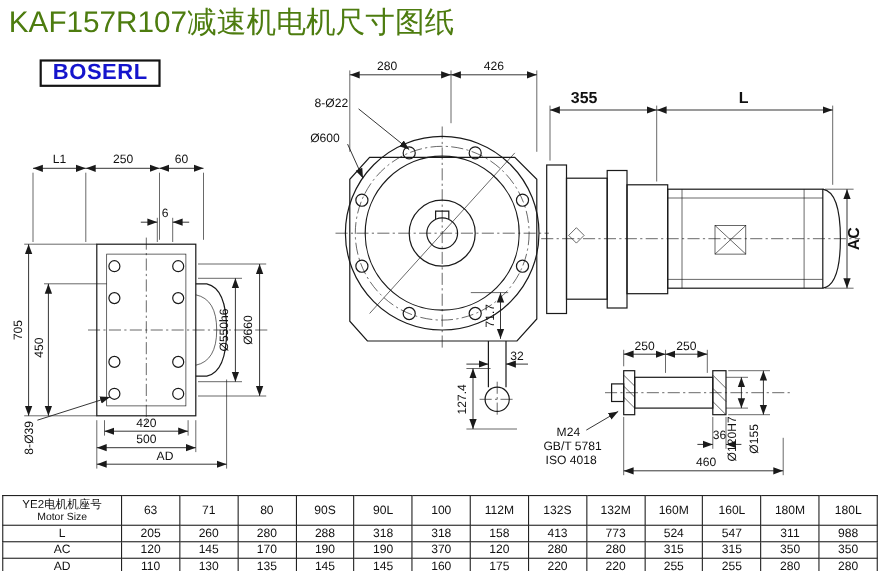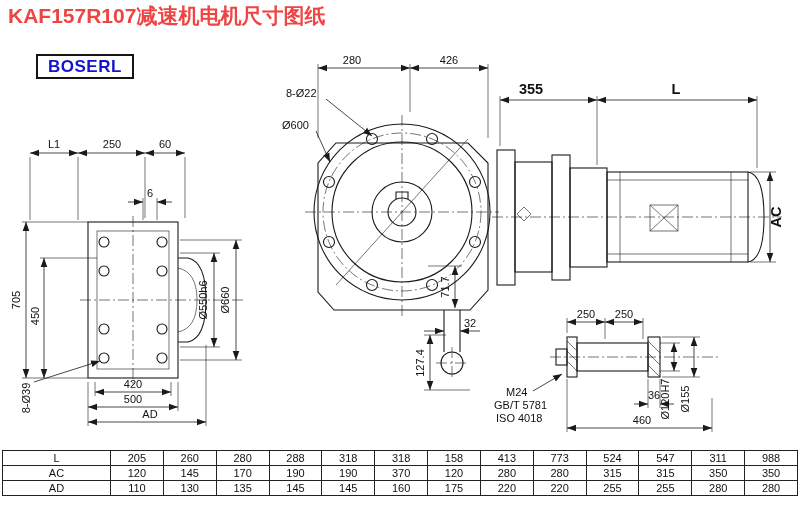--- a/index.html
+++ b/index.html
@@ -1,19 +1,19 @@
 <!DOCTYPE html>
 <html><head>
 <meta charset="utf-8">
 <style>
   html,body{margin:0;padding:0;width:800px;height:519px;background:#fff;overflow:hidden;
             font-family:"Liberation Sans",sans-serif;position:relative}
-  .title{position:absolute;left:8px;top:2px;font-size:21px;font-weight:700;color:#ef4444;white-space:nowrap}
+  .title{position:absolute;left:8px;top:2px;font-size:27px;font-weight:400;color:#4d7c0f;white-space:nowrap}
   .logo{position:absolute;left:36px;top:54px;border:2px solid #141414;padding:0 10px;
-        font-size:17px;font-weight:700;color:#1414cc;letter-spacing:.5px;line-height:21px;background:#fff}
+        font-size:20px;font-weight:700;color:#1414cc;letter-spacing:.5px;line-height:21px;background:#fff}
   svg.drawing{position:absolute;left:0;top:0}
   .ln{stroke:#1a1a1a;stroke-width:1.1;fill:none}
   .thin{stroke:#1a1a1a;stroke-width:.6;fill:none}
   .cl{stroke:#1a1a1a;stroke-width:.6;fill:none;stroke-dasharray:11 3 2 3}
   .dim{stroke:#1a1a1a;stroke-width:.8;fill:none}
   svg text{font-family:"Liberation Sans",sans-serif;font-size:11px;fill:#111;text-anchor:middle}
   svg text.ts{text-anchor:start}
   svg text.big{font-size:14.5px;font-weight:700}
   table.dimtable{position:absolute;left:2px;top:450px;width:796px;border-collapse:collapse;table-layout:fixed;background:#fff}
   table.dimtable td{border:1px solid #222;text-align:center;font-size:11px;color:#111;padding:0;height:14px}
@@ -241,20 +241,39 @@
       <col>
       <col>
       <col>
       <col>
       <col>
       <col>
       <col>
       <col>
   </colgroup>
   <tbody>
+      <tr class="hdr">
+    <td>
+      <div class="hdr-cn">YE2电机机座号</div>
+      <div class="hdr-en">Motor Size</div>
+    </td>
+    <td>63</td>
+    <td>71</td>
+    <td>80</td>
+    <td>90S</td>
+    <td>90L</td>
+    <td>100</td>
+    <td>112M</td>
+    <td>132S</td>
+    <td>132M</td>
+    <td>160M</td>
+    <td>160L</td>
+    <td>180M</td>
+    <td>180L</td>
+  </tr>
   <tr>
     <td>L</td>
     <td>205</td>
     <td>260</td>
     <td>280</td>
     <td>288</td>
     <td>318</td>
     <td>318</td>
     <td>158</td>
     <td>413</td>

